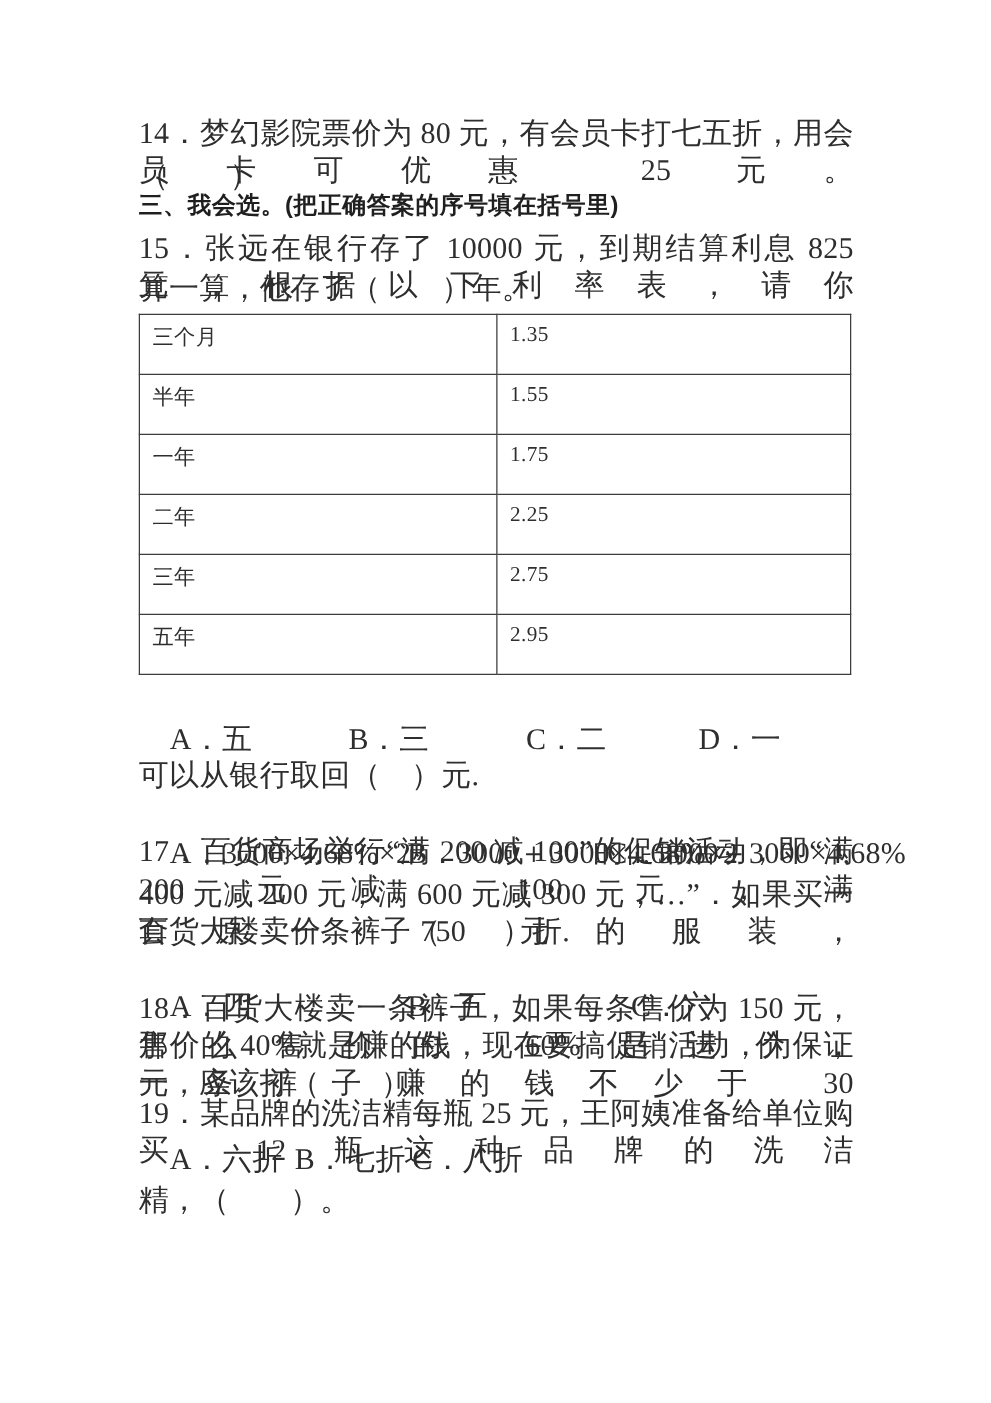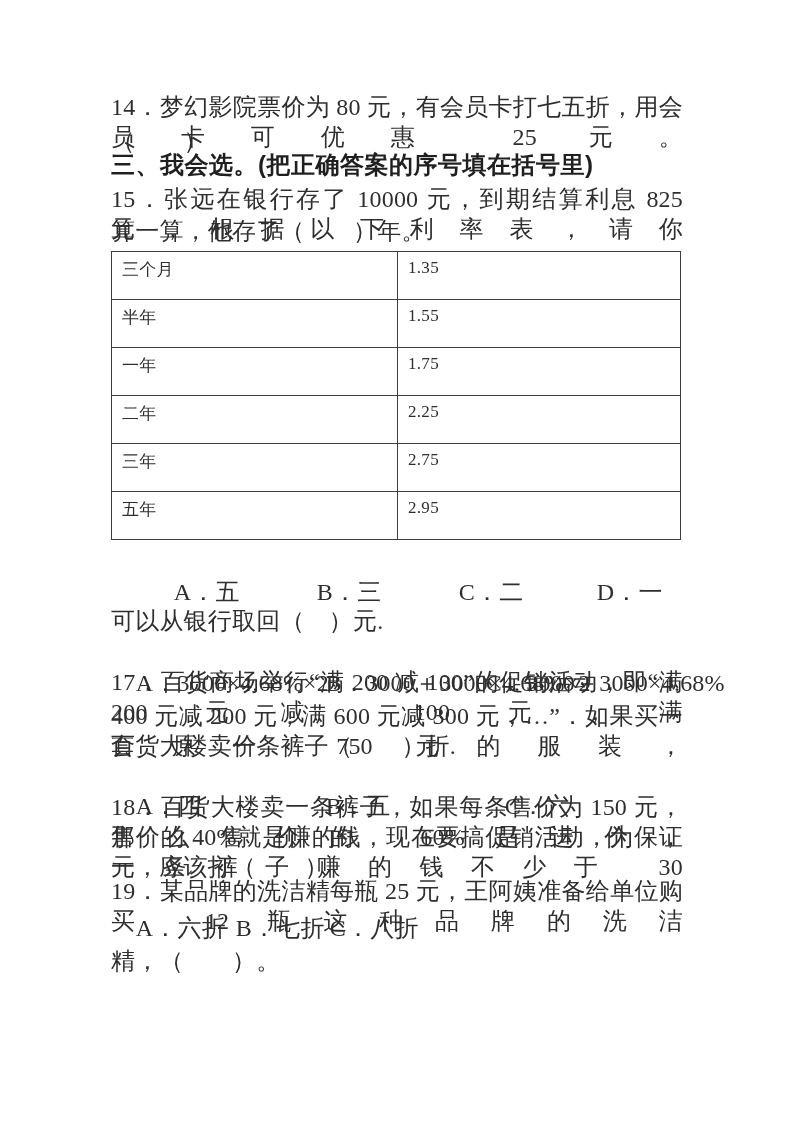--- a/index.html
+++ b/index.html
@@ -22,41 +22,41 @@
     letter-spacing:0.2px;
   }
   .full{
     white-space:normal;
     text-align:justify;
     text-align-last:justify;
   }
   .sec-header{
     font-family:"Liberation Sans","DejaVu Sans",sans-serif;
     font-weight:bold;
-    font-size:24px;
+    font-size:19px;
     color:#1f1f1f;
     letter-spacing:0.5px;
   }
   table.rate{
     position:absolute;
     top:251px;left:111px;
     width:570px;
     border-collapse:collapse;
     table-layout:fixed;
     font-size:17px;
   }
   table.rate td{
     border:1px solid #3d3d3d;
     height:41px;
     vertical-align:top;
     padding:6px 0 0 10px;
     letter-spacing:0.3px;
   }
   .opts .o{display:inline-block;}
-  .w143{width:143px;margin-left:38px;} .w142{width:142px;} .w138{width:138px;}
+  .w143{width:143px;} .w142{width:142px;} .w138{width:138px;}
   .w190{width:190px;} .w160{width:160px;} .w179{width:179px;}
   .w100{width:100px;} .w94{width:94px;}
 </style>
 </head>
 <body>
 
 <div class="page">
 
   <div class="line full" style="top:92px">14．梦幻影院票价为 80 元，有会员卡打七五折，用会员卡可优惠 25 元。</div>
   <div class="line" style="top:126px">（　　）</div>

